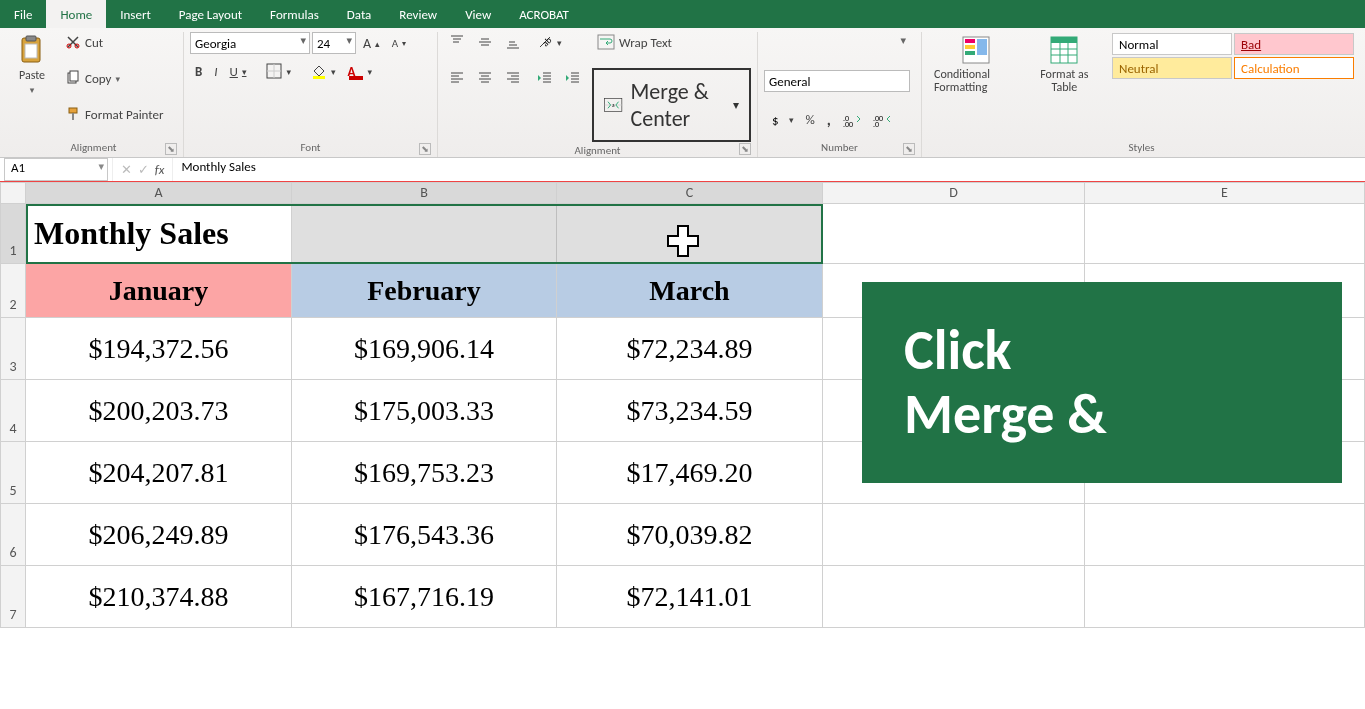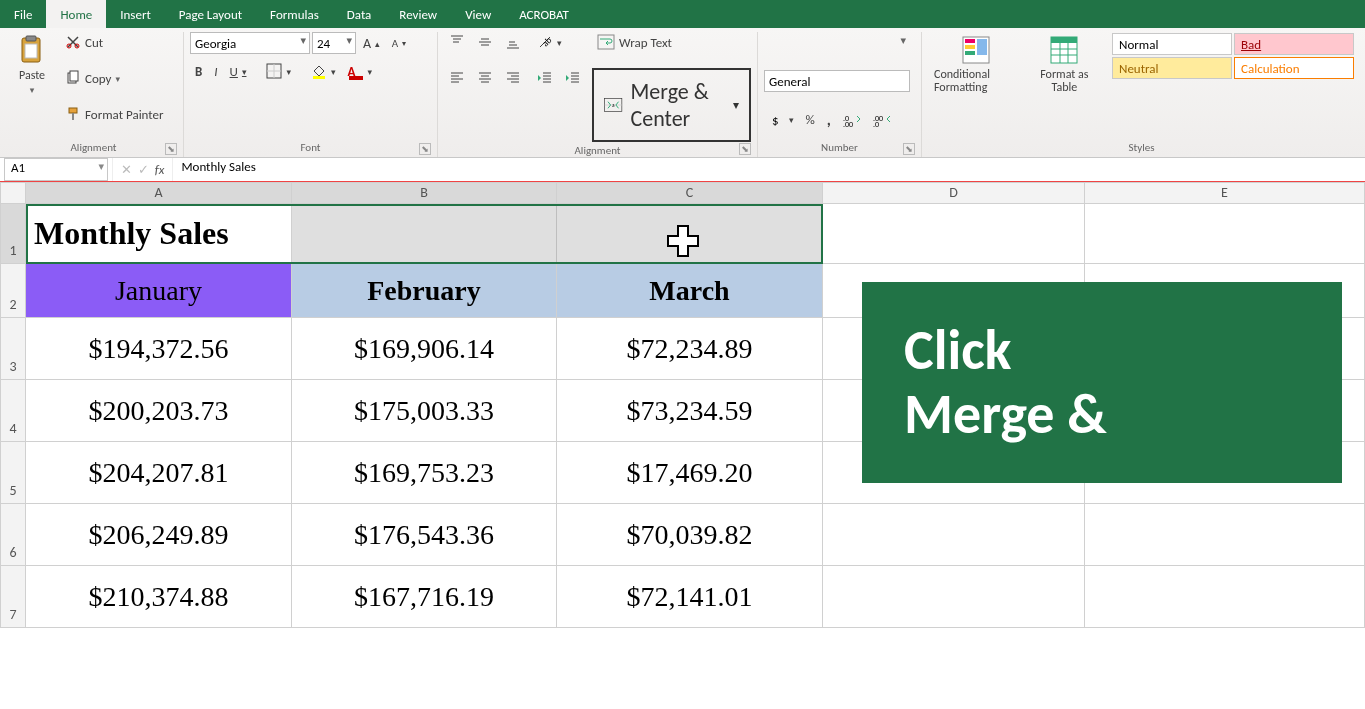--- a/index.html
+++ b/index.html
@@ -341,21 +341,21 @@
     <div class="rowh sel" style="height:60px">1</div>
     <div class="cell colA" style="height:60px;font-size:32px;font-weight:700;color:#000">Monthly Sales</div>
     <div class="cell colB" style="height:60px"></div>
     <div class="cell colC" style="height:60px"></div>
     <div class="cell colD" style="height:60px"></div>
     <div class="cell colE" style="height:60px"></div>
   </div>
 
   <div class="gridrow">
     <div class="rowh" style="height:54px">2</div>
-    <div class="cell colA" style="height:54px;background:#8b5cf6;justify-content:center;font-size:28px;font-weight:400">January</div>
+    <div class="cell colA" style="height:54px;background:#fca5a5;justify-content:center;font-size:28px;font-weight:700">January</div>
     <div class="cell colB" style="height:54px;background:#b8cce4;justify-content:center;font-size:28px;font-weight:700">February</div>
     <div class="cell colC" style="height:54px;background:#b8cce4;justify-content:center;font-size:28px;font-weight:700">March</div>
     <div class="cell colD" style="height:54px"></div>
     <div class="cell colE" style="height:54px"></div>
   </div>
 
   <div id="data-rows">
       <div class="gridrow">
         <div class="rowh" style="height:62px">3</div>
         <div class="cell colA" style="height:62px;justify-content:center;font-size:28px">$194,372.56</div>

